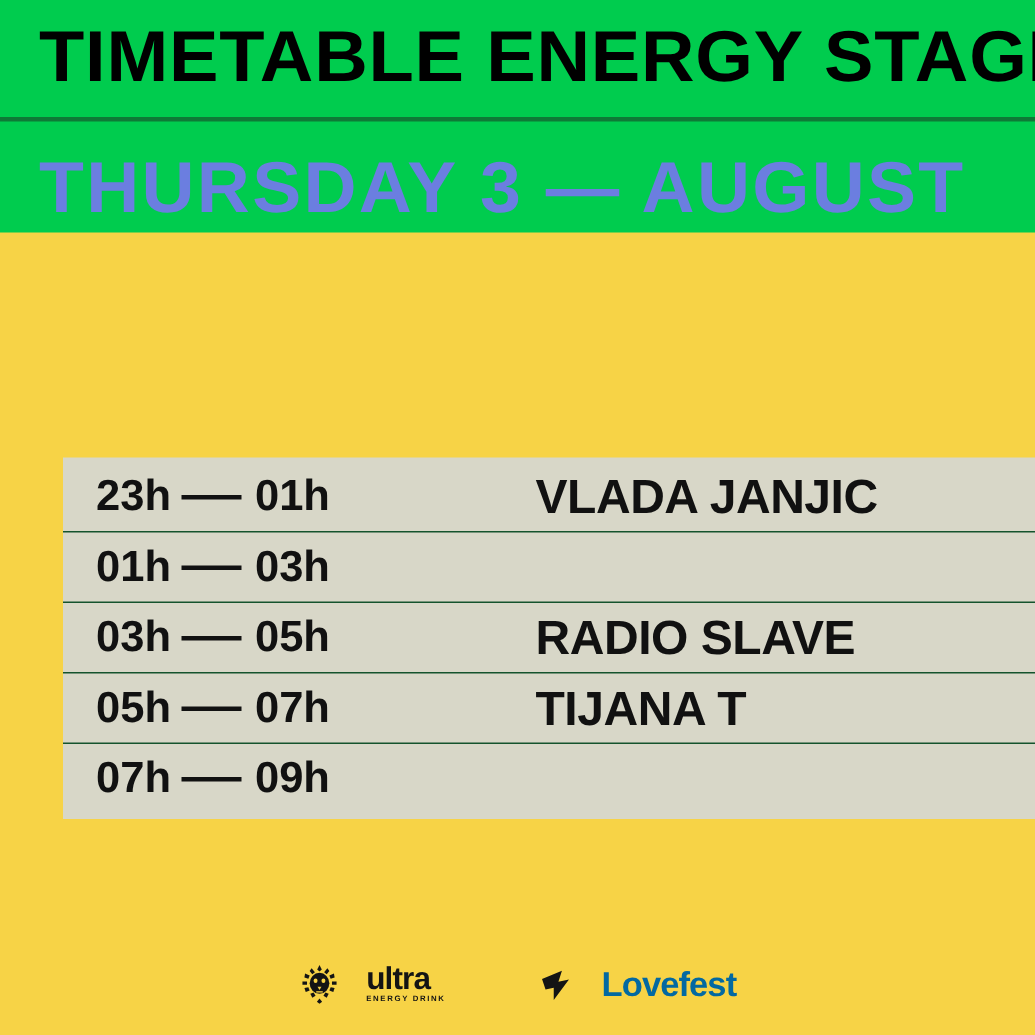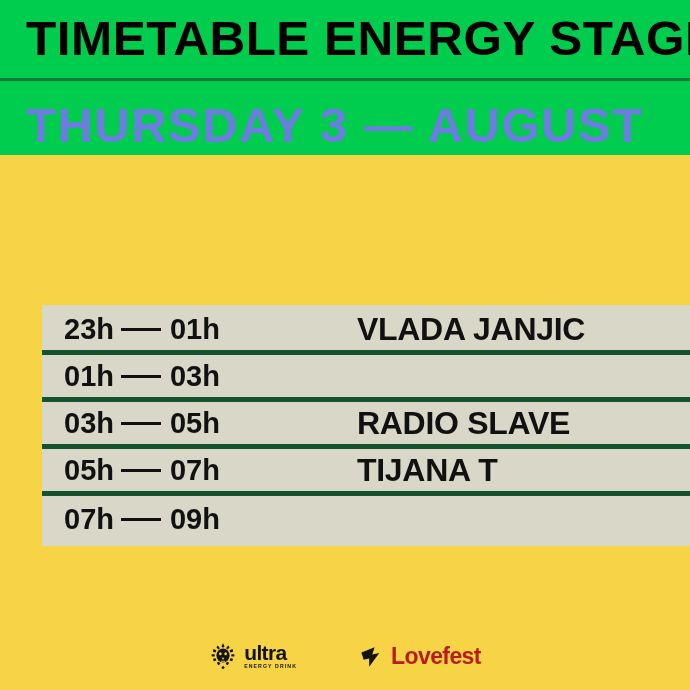--- a/index.html
+++ b/index.html
@@ -84,21 +84,21 @@
     background: #D8D7C8;
     padding-top: 3px;
     padding-bottom: 3px;
   }
   .row {
     display: flex;
     align-items: center;
     height: 47px;
     padding-left: 22px;
     box-sizing: border-box;
-    border-bottom: 5px solid #14532d;
+    border-bottom: 1px solid #14532d;
   }
   .row:last-child {
     border-bottom: none;
   }
   .row-time {
     flex: 0 0 293px;
     display: flex;
     align-items: center;
     color: #111111;
     font-size: 29px;
@@ -133,21 +133,21 @@
     right: 0;
     bottom: 20px;
     display: flex;
     justify-content: center;
     align-items: center;
     gap: 62px;
   }
   .logo-group {
     display: flex;
     align-items: center;
-    gap: 7px;
+    gap: 17px;
   }
   .ultra-mark {
     width: 28px;
     height: 28px;
     flex: 0 0 28px;
   }
   .ultra-text-block {
     display: flex;
     flex-direction: column;
     align-items: flex-start;
@@ -168,21 +168,21 @@
     margin-top: 1.5px;
   }
   .lovefest-mark {
     width: 25px;
     height: 25px;
     flex: 0 0 25px;
   }
   .lovefest-word {
     font-size: 23px;
     font-weight: 700;
-    color: #b91c1c;
+    color: #0369a1;
     letter-spacing: -0.6px;
   }
 </style>
 </head>
 <body>
 
 <div id="poster">
 
   <div class="header">
     <div class="header-line-top">

